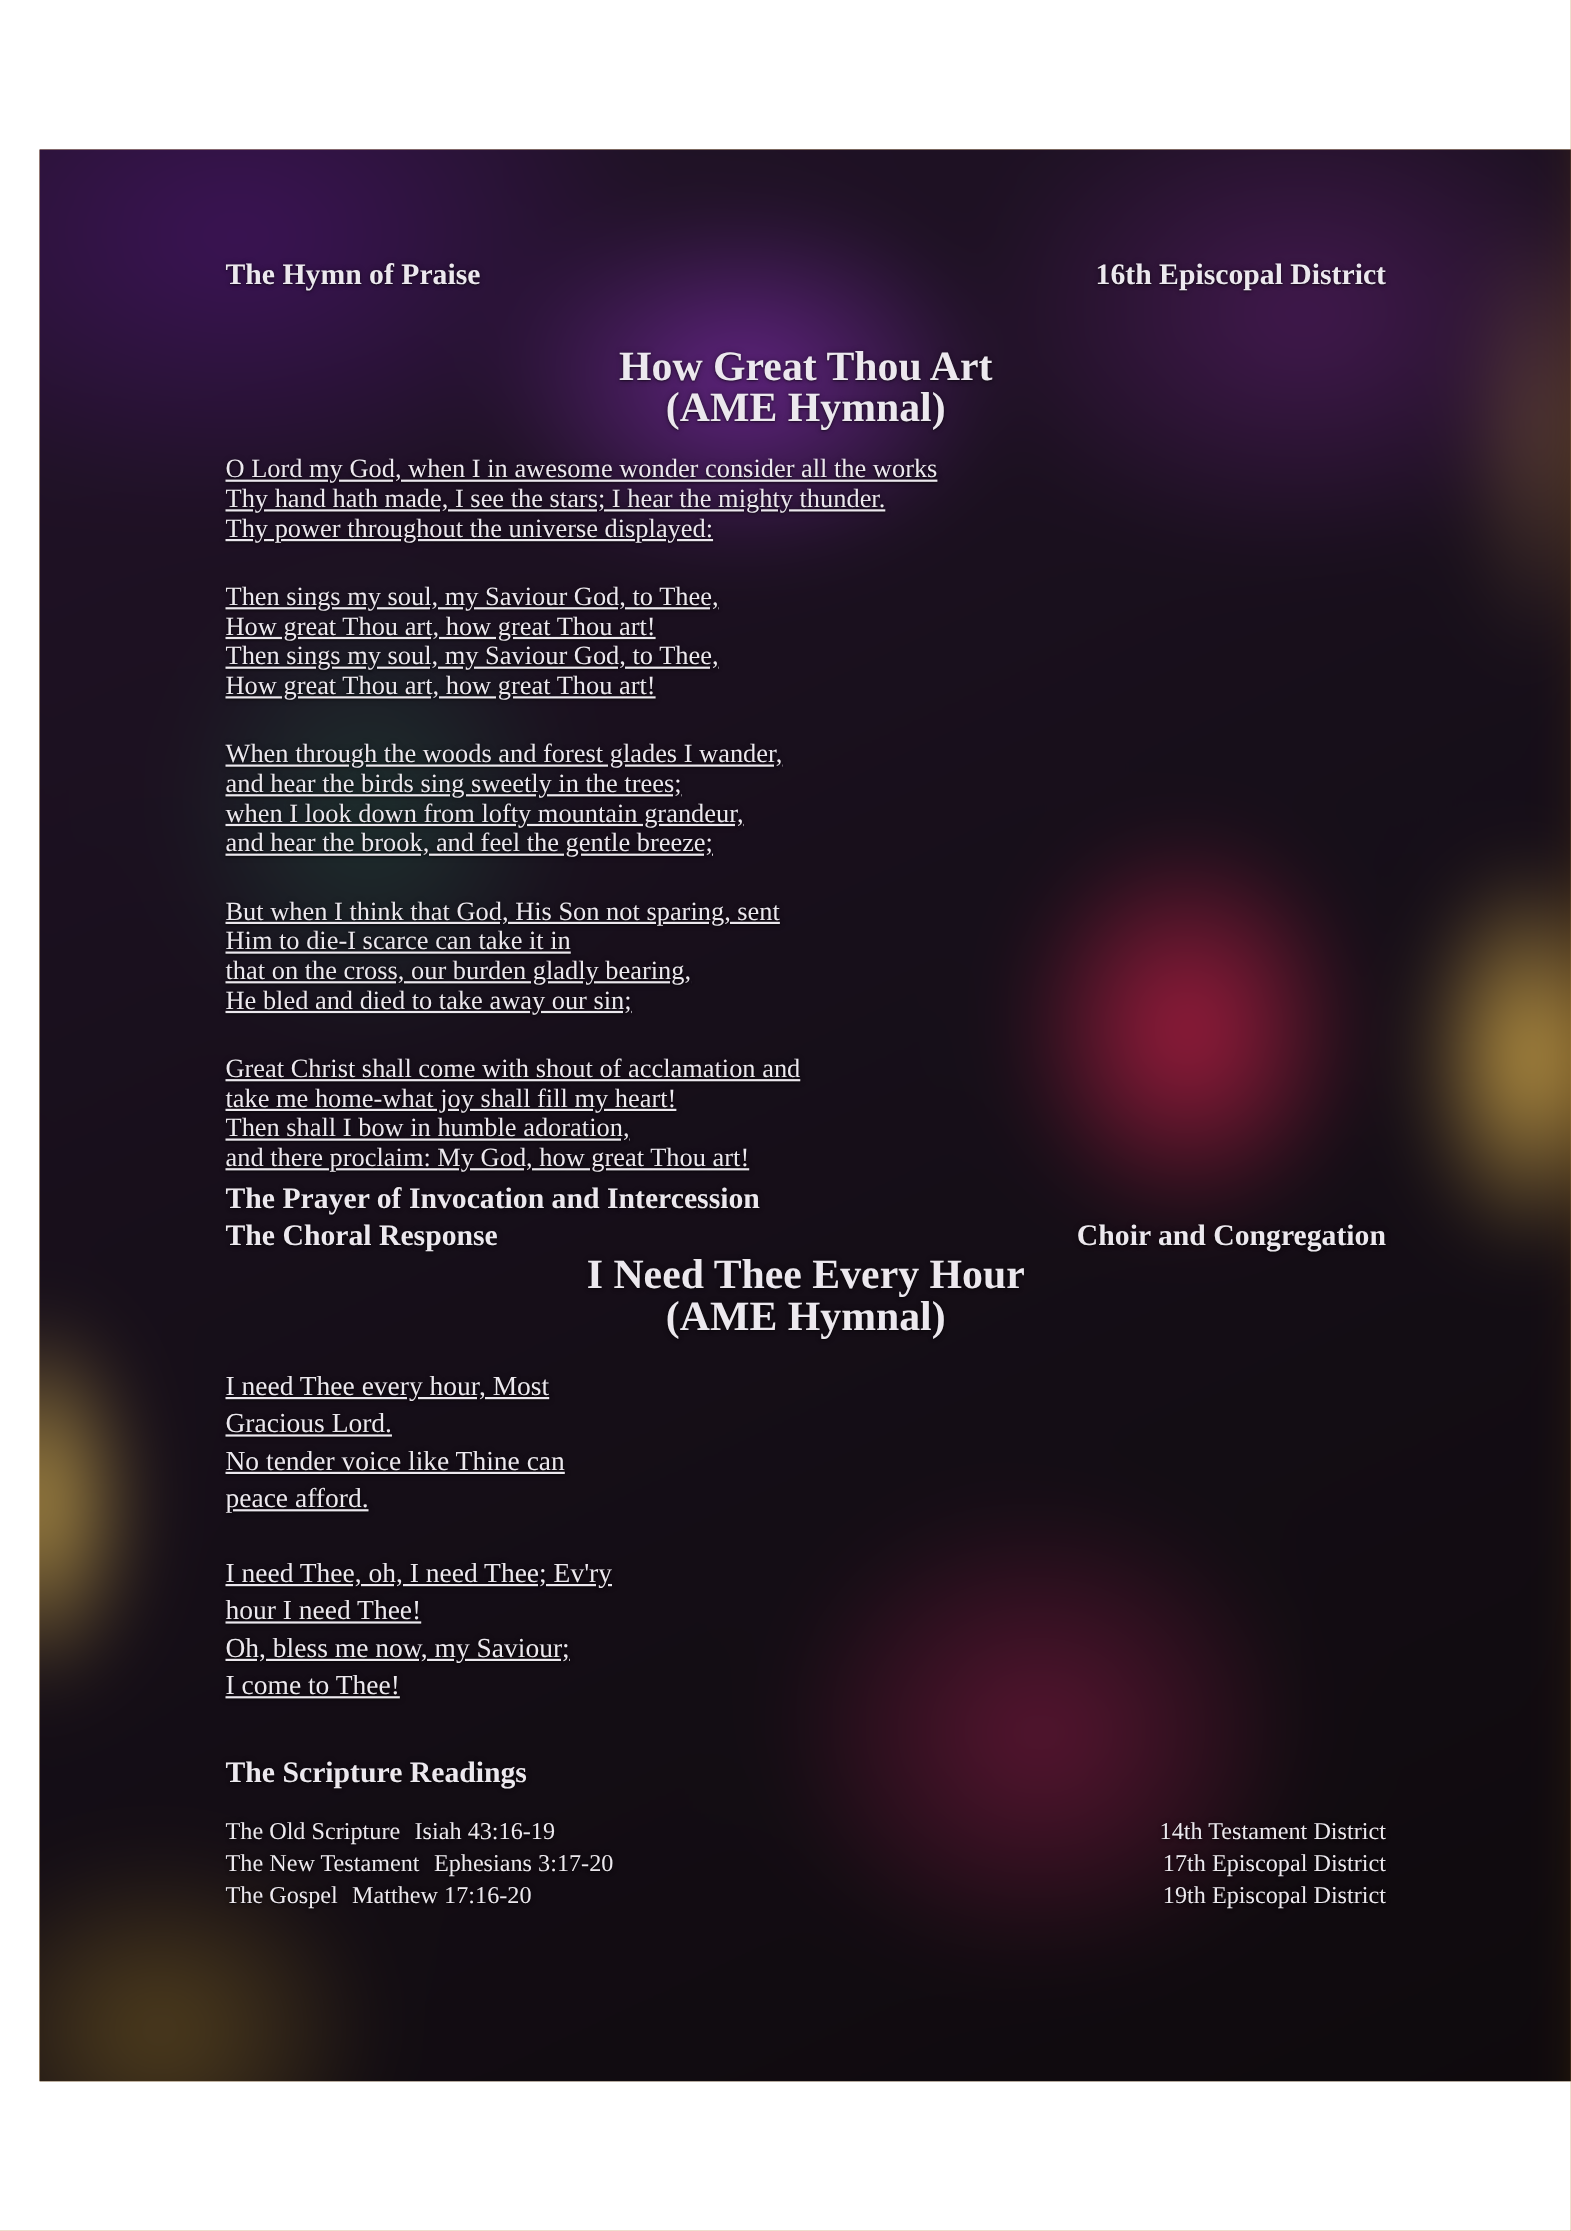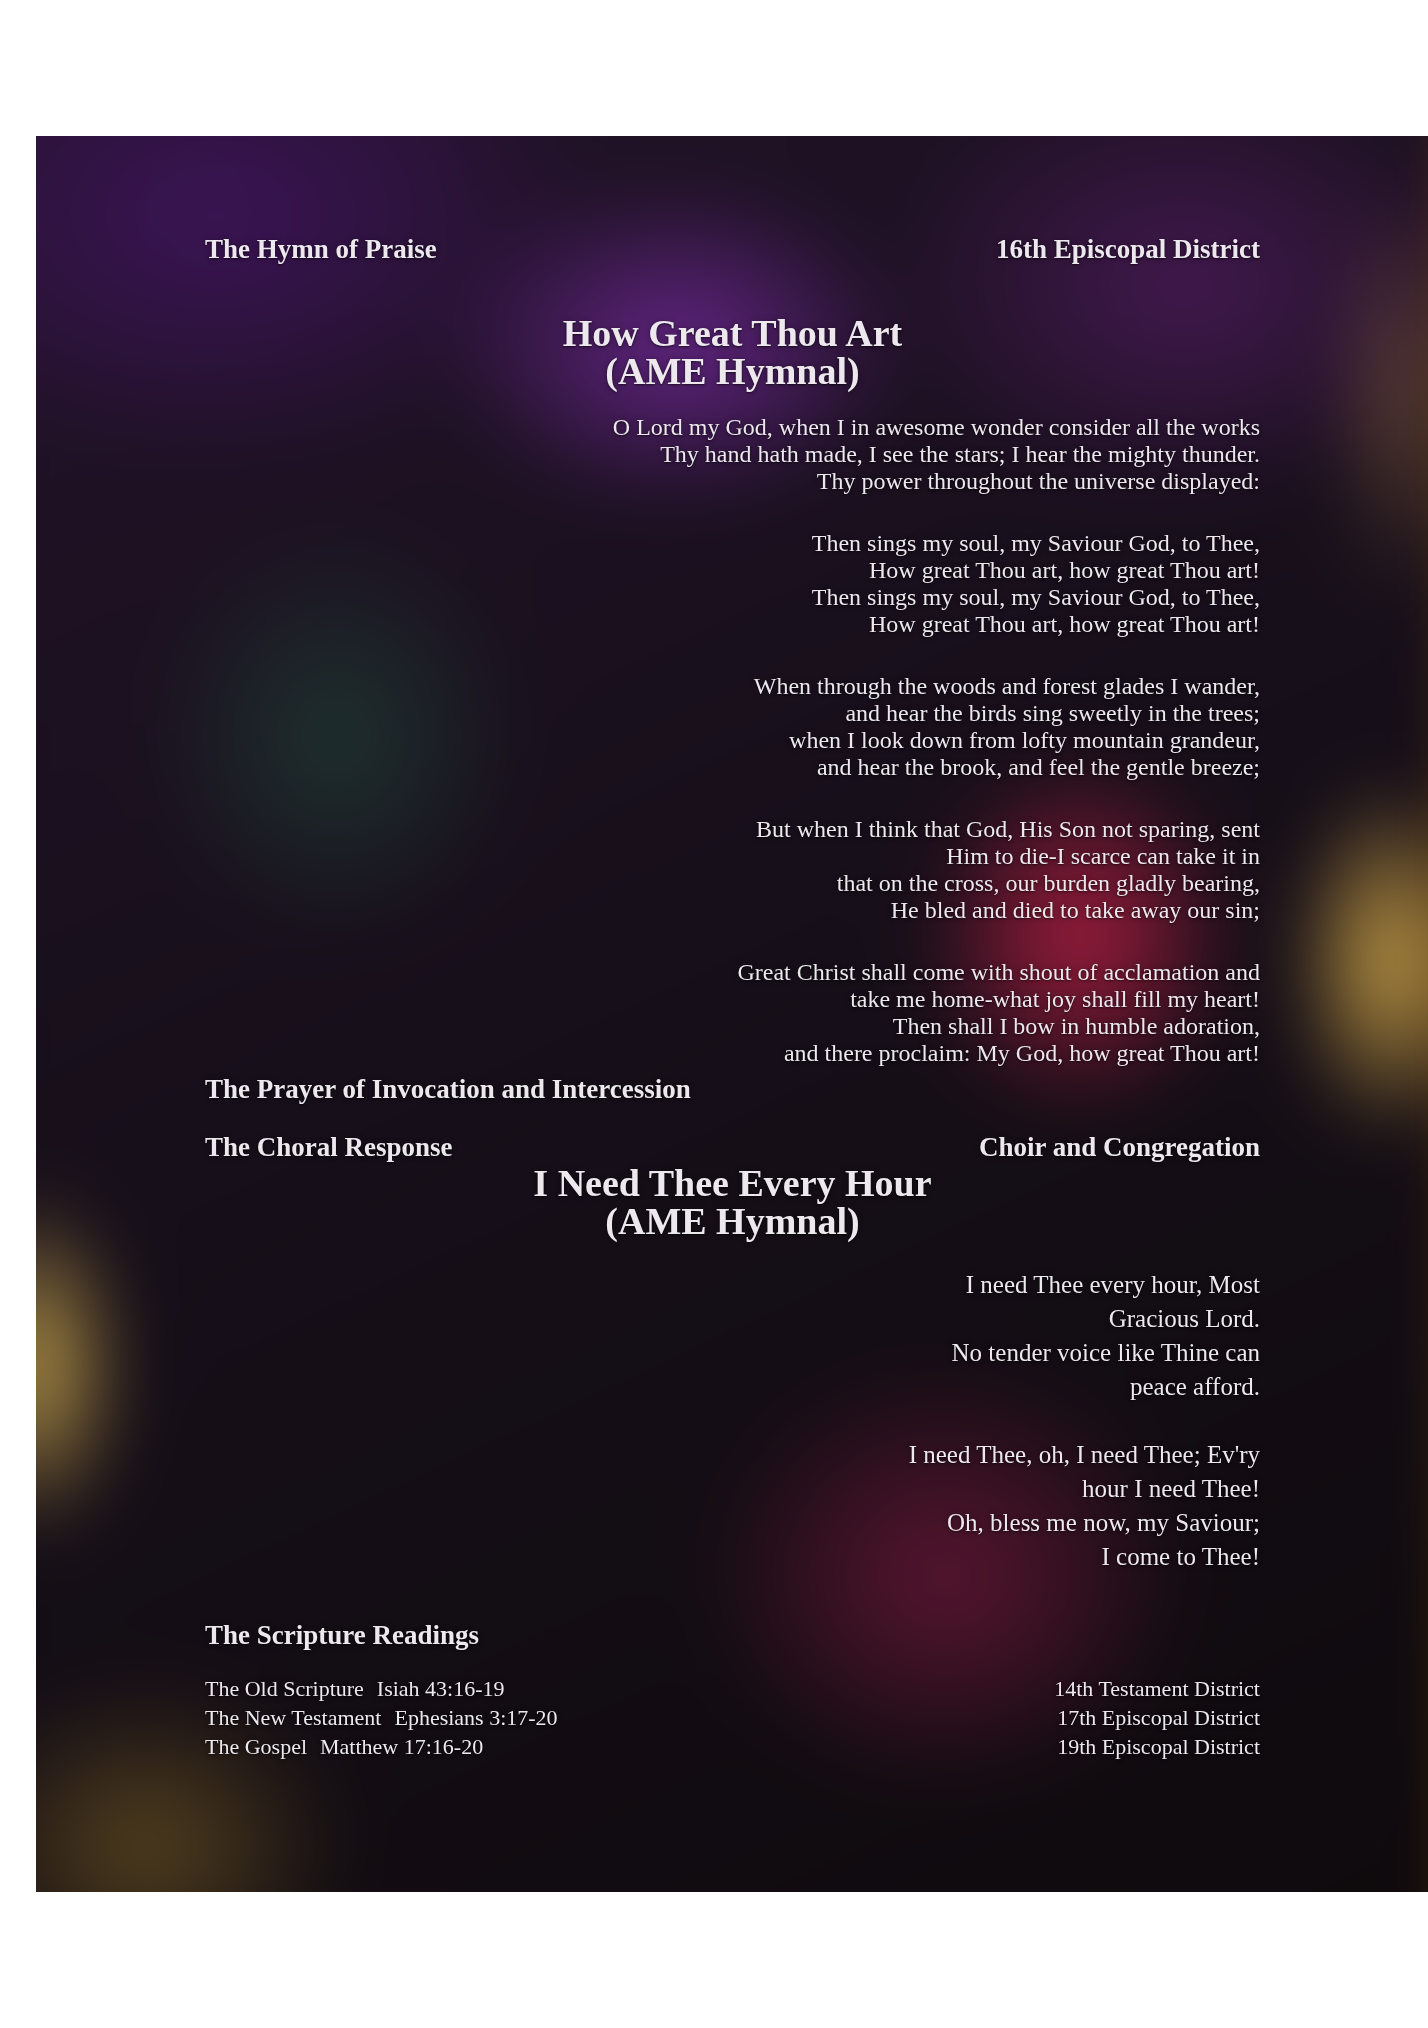--- a/index.html
+++ b/index.html
@@ -39,25 +39,25 @@
     position: absolute; inset: 0;
     padding: 96px 186px 0 169px;
     color: #ece8ee;
     text-shadow: 0 1px 2px rgba(0,0,0,0.55), 0 0 6px rgba(0,0,0,0.30);
   }
   .header-row { display: flex; justify-content: space-between; align-items: baseline; }
   .heading { font-weight: 700; font-size: 27px; line-height: 34px; }
   .hymn-title { text-align: center; font-weight: 700; font-size: 38px; line-height: 38px; }
   #h1-title { margin-top: 48px; }
   #h1-sub { margin-bottom: 24px; }
-  .stanza { text-align: right; font-size: 24px; line-height: 27px; margin-bottom: 35px; }
+  .stanza { text-align: left; font-size: 24px; line-height: 27px; margin-bottom: 35px; text-decoration: underline; }
   .stanza.roomy { font-size: 25px; line-height: 34px; margin-bottom: 34px; }
   .stanza.last { margin-bottom: 0; }
   #prayer-heading { margin-top: 5px; }
-  .choral-row { display: flex; justify-content: space-between; align-items: baseline; margin-top: 24px; }
+  .choral-row { display: flex; justify-content: space-between; align-items: baseline; }
   #h2-title { }
   #h2-sub { margin-bottom: 28px; }
   #scripture-heading { margin-top: 44px; }
   .readings { margin-top: 22px; }
   .reading-row { display: flex; justify-content: space-between; align-items: baseline; font-size: 22px; line-height: 29px; }
   .reading-ref { margin-left: 13px; }
 </style>
 </head>
 <body>
 

